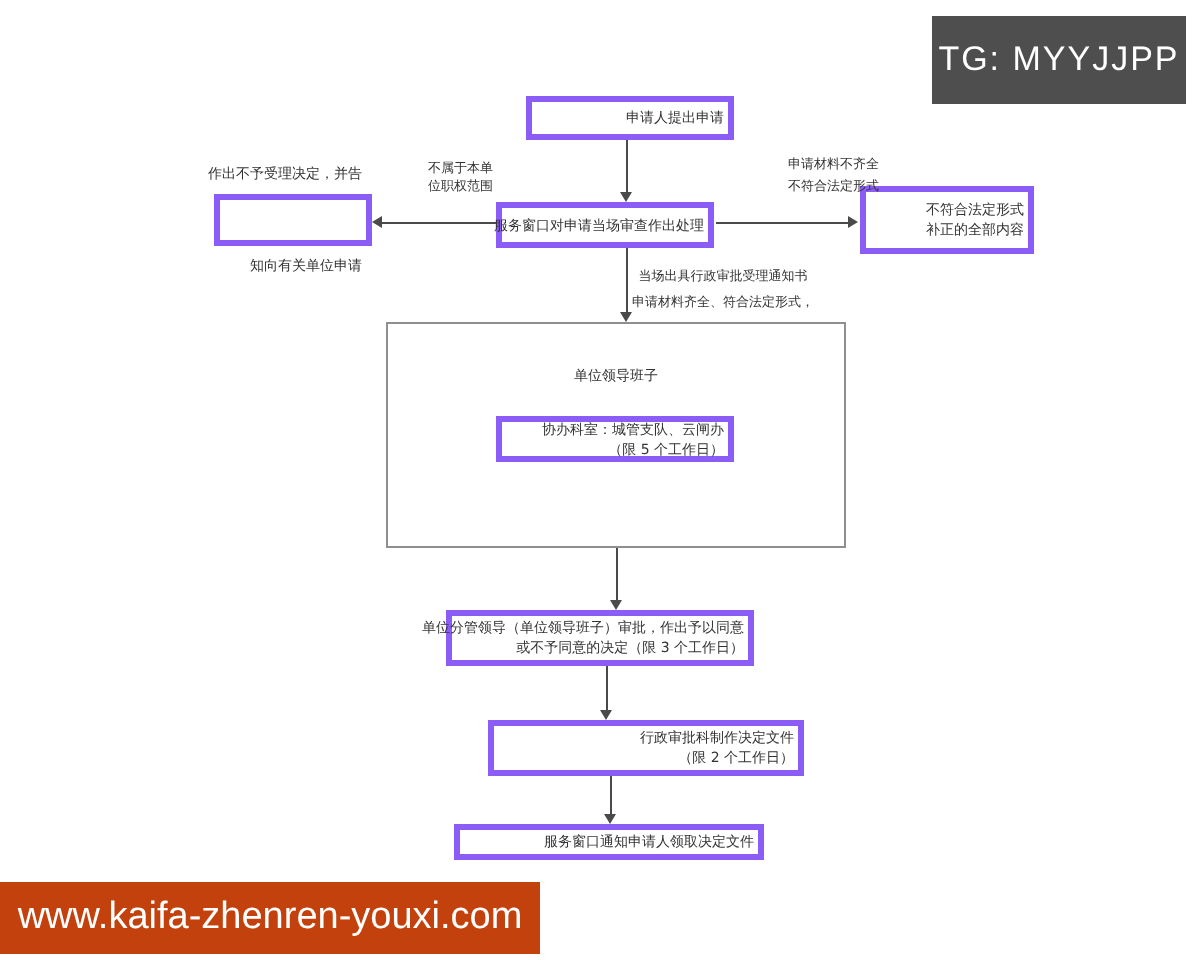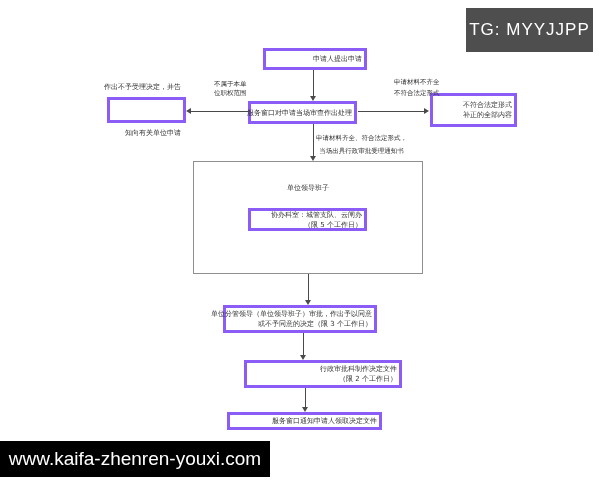--- a/index.html
+++ b/index.html
@@ -29,21 +29,21 @@
   .elabel { position:absolute; color:#333333; font-size:6.5px; line-height:11px; white-space:nowrap;text-align:center; }
   .elabel.tight { line-height:9px; }
   .elabel.wide { line-height:13px; }
 
   
   .tg-badge { position:absolute; left:466px; top:8px; width:127px; height:44px;
               background:#4e4e4e; color:#ffffff; font-size:17px; letter-spacing:1px;
               display:flex; align-items:center; justify-content:center;
               font-family:"Liberation Sans", sans-serif;text-align:right; }
   .url-badge { position:absolute; left:0; top:441px; width:270px; height:36px;
-               background:#000000; color:#ffffff; font-size:19px;
+               background:#c2410c; color:#ffffff; font-size:19px;
                display:flex; align-items:center; justify-content:center;
                font-family:"Liberation Sans", sans-serif;text-align:right; }
 </style>
 </head>
 <body>
 
 <div class="screen">
 
   <div class="tg-badge">TG: MYYJJPP</div>
   <div class="url-badge">www.kaifa-zhenren-youxi.com</div>
@@ -112,17 +112,17 @@
     <div>不属于本单</div>
     <div>位职权范围</div>
   </div>
 
   <div class="elabel" style="left:362px; top:77px;margin-left:32px;">
     <div>申请材料不齐全</div>
     <div>不符合法定形式</div>
   </div>
 
   <div class="elabel wide" style="left:316px; top:132px;">
+    <div>当场出具行政审批受理通知书</div>
     <div>申请材料齐全、符合法定形式，</div>
-    <div>当场出具行政审批受理通知书</div>
   </div>
 
 </div>
 
 </body></html>

